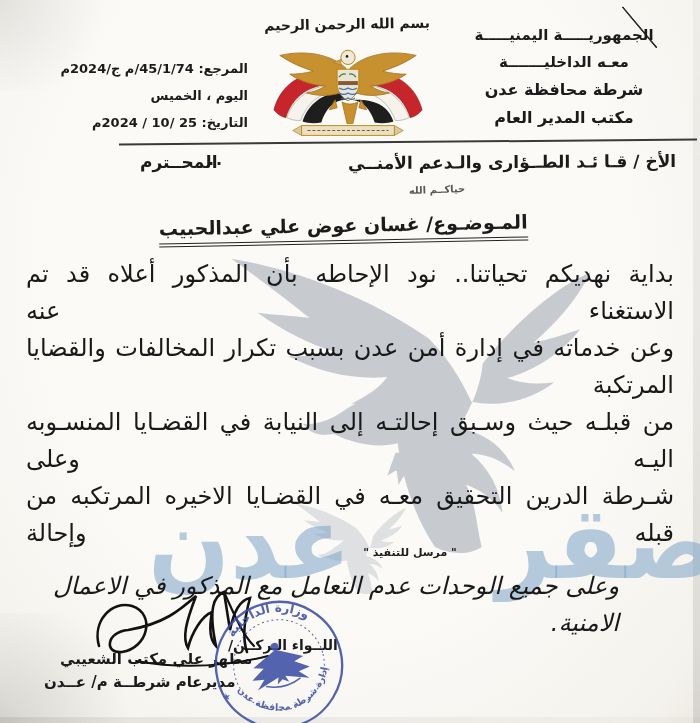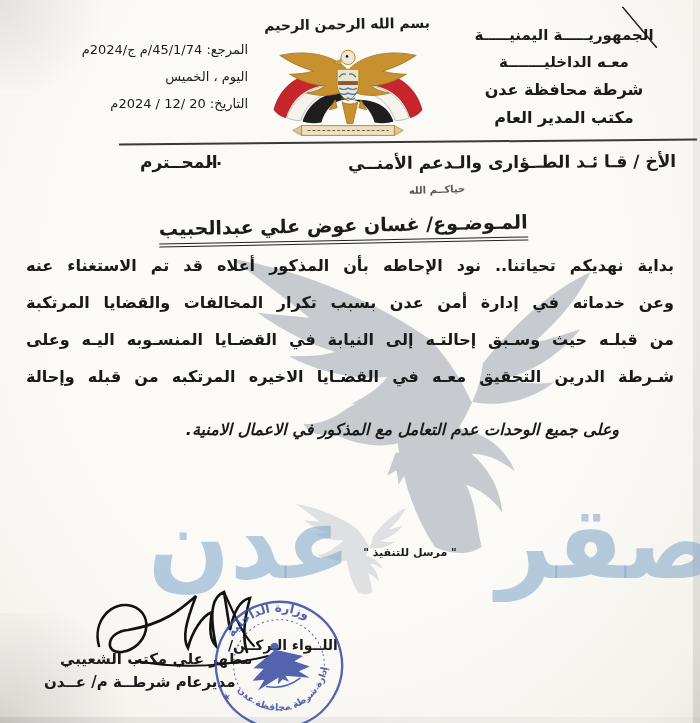--- a/index.html
+++ b/index.html
@@ -17,38 +17,38 @@
 
   .pen-mark{position:absolute;left:623px;top:6px;width:54px;border-top:2.5px solid #2d2d2d;transform:rotate(50deg);transform-origin:left top;border-radius:2px;}
 
   .lh-right{position:absolute;top:22px;right:22px;width:228px;text-align:center;direction:rtl;font-weight:bold;}
   .lh-right .l1,.lh-right .l2{font-size:15px;line-height:27px;}
   .lh-right .l3,.lh-right .l4{font-size:16px;line-height:28px;letter-spacing:.5px;}
 
   .basmala{position:absolute;top:16px;left:258px;width:178px;text-align:center;direction:rtl;font-size:14px;font-weight:bold;transform:rotate(-1deg);}
   .emblem{position:absolute;top:36px;left:264px;width:168px;height:106px;}
 
-  .lh-left{position:absolute;top:36px;left:30px;width:218px;direction:rtl;text-align:right;font-weight:normal;font-size:13px;}
+  .lh-left{position:absolute;top:55px;left:30px;width:218px;direction:rtl;text-align:right;font-weight:bold;font-size:13px;}
   .lh-left div{line-height:27px;white-space:nowrap;}
 
   .rule{position:absolute;top:141px;left:119px;width:578px;border-top:2px solid #3a3a3a;transform:rotate(-0.5deg);}
 
   .addressee{position:absolute;top:152px;left:130px;right:24px;height:28px;direction:rtl;font-weight:bold;font-size:17px;}
   .addr-to{position:absolute;right:0;top:0;white-space:nowrap;transform:rotate(-0.4deg);}
   .addr-dots{position:absolute;left:78px;top:-2px;font-size:16px;letter-spacing:2px;}
   .addr-hon{position:absolute;left:10px;top:0;}
   .greeting{position:absolute;top:184px;left:402px;width:70px;font-size:10px;font-weight:bold;color:#3c3c3c;direction:rtl;text-align:center;transform:rotate(-2deg);opacity:.85;}
 
   .subject{
     position:absolute;top:214px;right:172px;direction:rtl;white-space:nowrap;
     font-size:19px;font-weight:bold;padding-bottom:4px;border-bottom:4px double #222;
     transform:rotate(-1.1deg);
   }
 
-  .body-text{position:absolute;top:247px;left:26px;right:26px;direction:rtl;font-size:16px;font-weight:bold;color:#191919;z-index:2;}
+  .body-text{position:absolute;top:256px;left:26px;right:26px;direction:rtl;font-size:24px;font-weight:normal;color:#191919;z-index:2;}
   .body-text .ln{line-height:37px;}
   .body-text .j{text-align:justify;text-align-last:justify;}
   .body-text .short{text-align:right;padding-right:28px;margin-top:8px;}
   .body-text .closing{text-align:right;padding-right:55px;margin-top:16px;font-style:italic;}
 
   .wm-falcon{position:absolute;left:220px;top:240px;width:376px;height:332px;opacity:.33;z-index:1;}
   .wm-falcon-small{position:absolute;left:292px;top:498px;width:116px;height:102px;opacity:.18;z-index:1;}
   .wm-text{
     position:absolute;top:488px;left:148px;right:-18px;display:flex;justify-content:space-between;
     direction:rtl;font-size:96px;font-weight:bold;color:rgba(124,163,199,.55);z-index:1;
@@ -115,21 +115,21 @@
     <path d="M76,52 q5,3 9,0 q5,3 9,0 M76,57 q5,3 9,0 q5,3 9,0 M78,62 q4,3 7,0 q4,3 7,0" stroke="#3b6fb5" stroke-width="1.2" fill="none"></path>
 
     <path d="M38,90 h94 v10 h-94 Z" fill="#ecdfc2" stroke="#b8860b" stroke-width="0.9"></path>
     <path d="M38,90 l-9,5 9,5 Z M132,90 l9,5 -9,5 Z" fill="#d9c79f" stroke="#b8860b" stroke-width="0.7"></path>
     <path d="M44,95 h82" stroke="#6b5a33" stroke-width="1" stroke-dasharray="3 2"></path>
   </svg>
 
   <div class="lh-left">
     <div>المرجع:  45/1/74/م ج/2024م</div>
     <div>اليوم ، الخميس</div>
-    <div>التاريخ: 20 /12 / 2024م</div>
+    <div>التاريخ: 25 /10 / 2024م</div>
   </div>
 
   <div class="rule"></div>
 
   <div class="addressee">
     <span class="addr-to">الأخ / قـا ئـد الطــؤارى والـدعم الأمنــي</span>
     <span class="addr-dots">..</span>
     <span class="addr-hon">المحــترم</span>
   </div>
   <div class="greeting">حياكــم الله</div>

